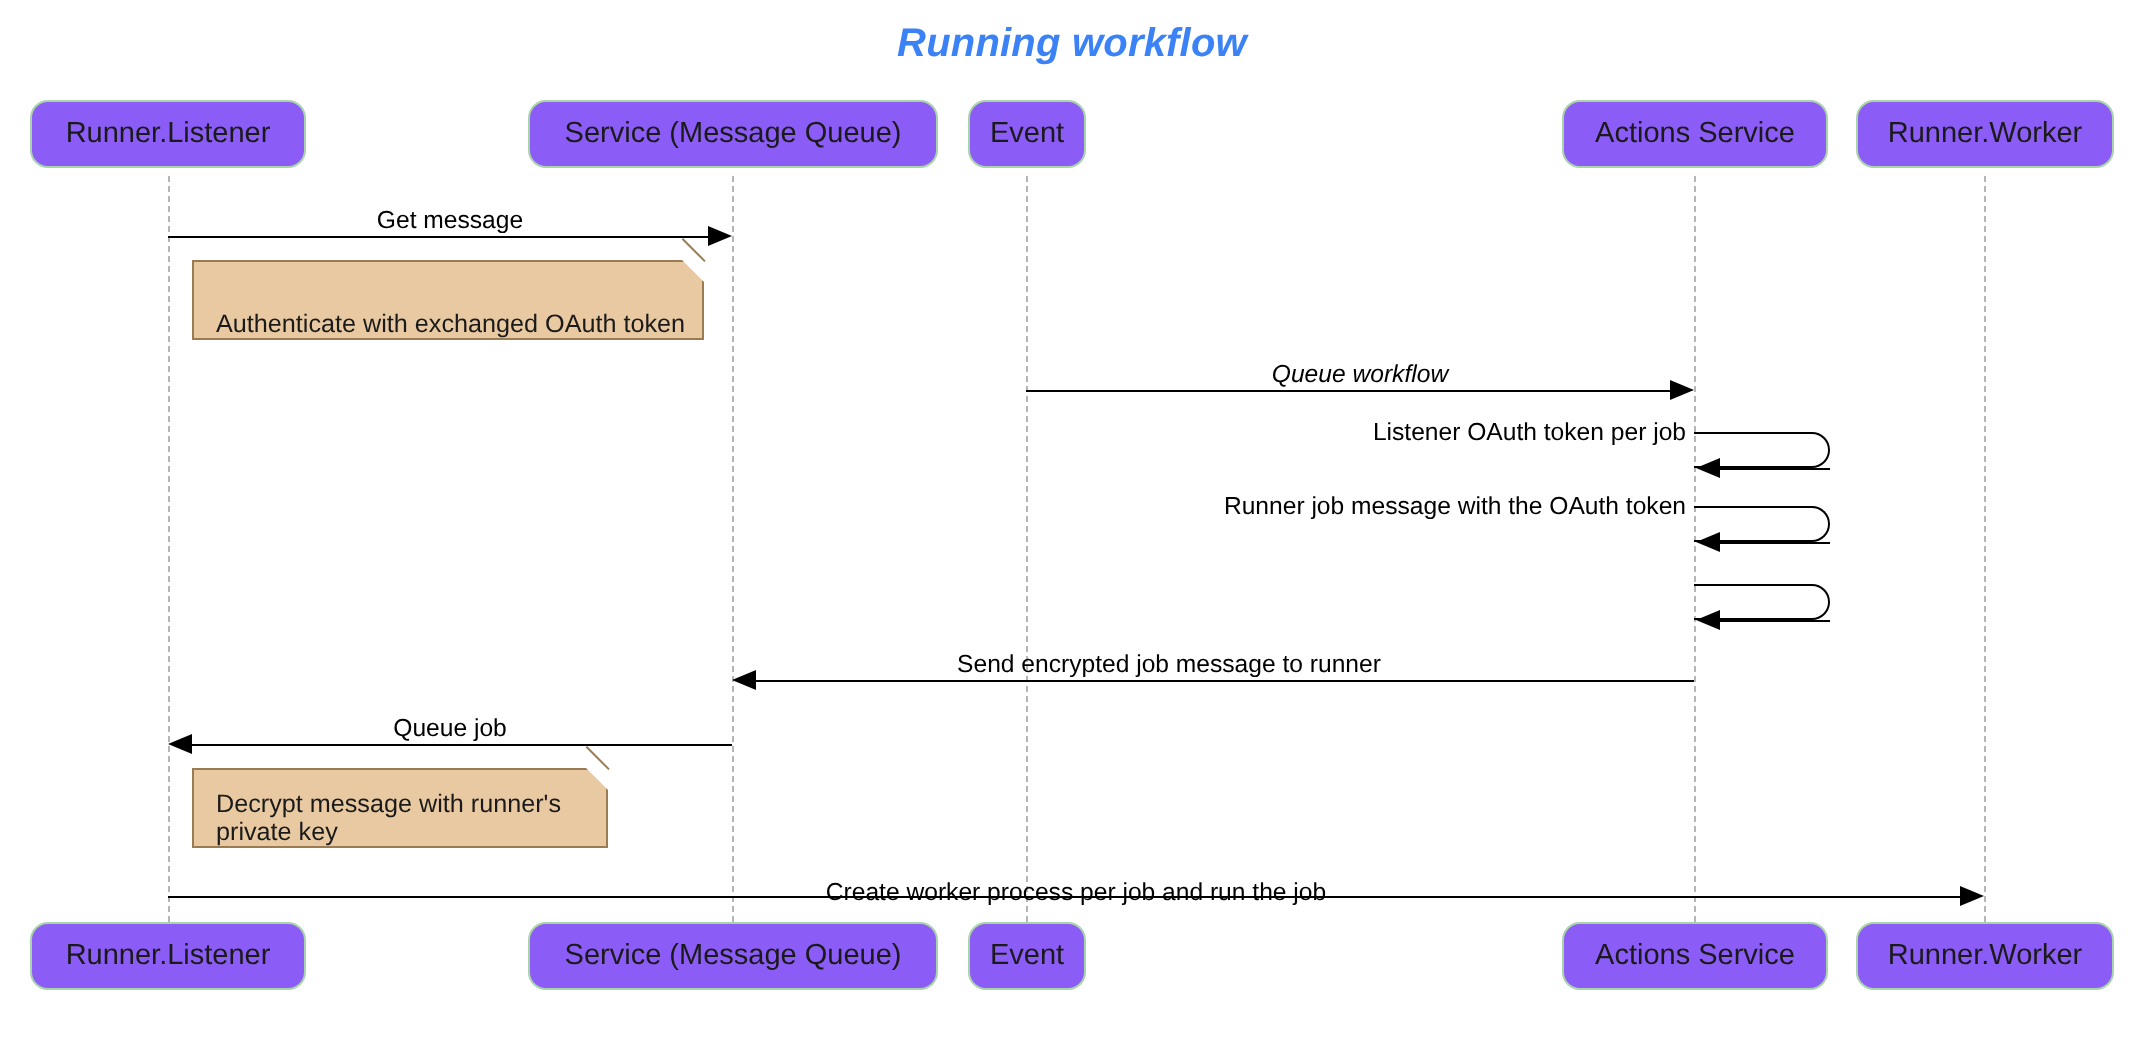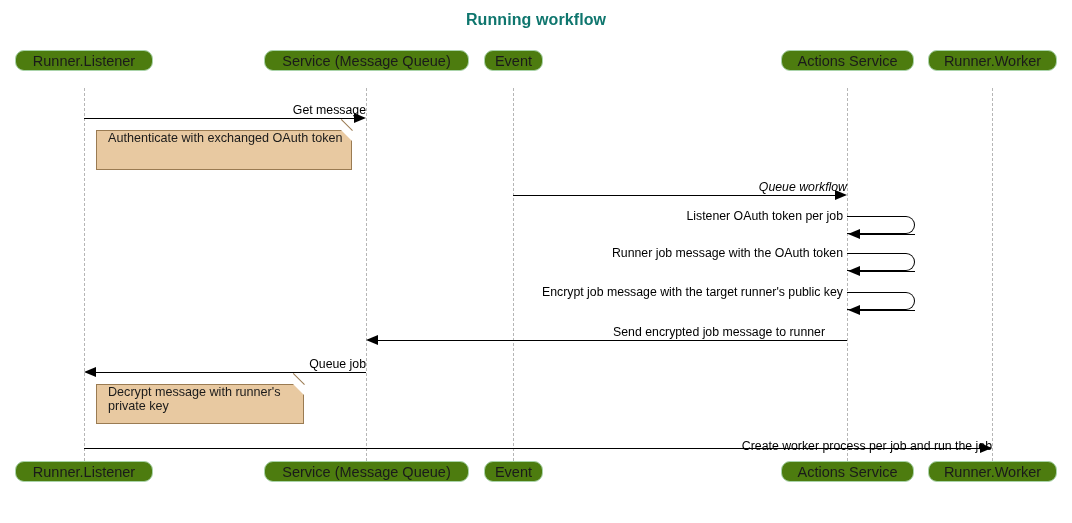--- a/index.html
+++ b/index.html
@@ -17,55 +17,56 @@
     height: 523px;
     background: #ffffff;
     overflow: hidden;
   }
   #title {
     position: absolute;
     left: 0;
     top: 11px;
     width: 1072px;
     text-align: center;
-    font-size: 16px;
+    font-size: 20px;
     font-weight: bold;
-    color: #0f766e;
+    color: #3b82f6;
     letter-spacing: 0.1px;
+    font-style: italic;
   }
   .lifeline {
     position: absolute;
     width: 0;
     border-left: 1px dashed #b6b6b6;
   }
   .participant {
     position: absolute;
-    height: 21px;
-    background: #4d7c0f;
+    height: 34px;
+    background: #8b5cf6;
     border: 1px solid #a9d3a9;
     border-radius: 9px;
     color: #1a1a1a;
     font-size: 14.5px;
     display: flex;
     align-items: center;
     justify-content: center;
     box-sizing: border-box;
     white-space: nowrap;
   }
   .msg-line {
     position: absolute;
     height: 0;
     border-top: 1.6px solid #000000;
   }
   .msg-label {
     position: absolute;
     font-size: 12.3px;
     color: #000000;
     white-space: nowrap;
-    text-align: right;
+    text-align: center;
   }
   .msg-label.right-align { text-align: right; }
   .arrowhead {
     position: absolute;
     width: 0;
     height: 0;
   }
   .arrowhead.right {
     border-top: 5.5px solid transparent;
     border-bottom: 5.5px solid transparent;
@@ -84,21 +85,21 @@
     border-radius: 0 11px 11px 0;
   }
   .note {
     position: absolute;
     box-sizing: border-box;
     background: #e8c9a1;
     border: 1px solid #9a7b52;
     color: #1a1a1a;
     font-size: 12.6px;
     display: flex;
-    align-items: flex-start;
+    align-items: flex-end;
     padding-left: 11px;
   }
   .note-fold {
     position: absolute;
     top: -1px;
     right: -1px;
     width: 0;
     height: 0;
     border-left: 11px solid transparent;
     border-top: 11px solid #ffffff;
@@ -150,21 +151,20 @@
   <div class="msg-label right-align" style="left:447px; top:209px; width:396px;">Listener OAuth token per job</div>
   <div class="selfloop" style="left:847px; top:216px; width:68px; height:18px;"></div>
   <div class="msg-line" style="left:860px; top:234px; width:55px;"></div>
   <div class="arrowhead left" style="left:848px; top:228.5px;"></div>
 
   <div class="msg-label right-align" style="left:447px; top:246px; width:396px;">Runner job message with the OAuth token</div>
   <div class="selfloop" style="left:847px; top:253px; width:68px; height:18px;"></div>
   <div class="msg-line" style="left:860px; top:271px; width:55px;"></div>
   <div class="arrowhead left" style="left:848px; top:265.5px;"></div>
 
-  <div class="msg-label right-align" style="left:447px; top:285px; width:396px;">Encrypt job message with the target runner's public key</div>
   <div class="selfloop" style="left:847px; top:292px; width:68px; height:18px;"></div>
   <div class="msg-line" style="left:860px; top:310px; width:55px;"></div>
   <div class="arrowhead left" style="left:848px; top:304.5px;"></div>
 
   <div class="msg-label" style="left:344px; top:325px; width:481px;">Send encrypted job message to runner</div>
   <div class="msg-line" style="left:378px; top:340px; width:469px;"></div>
   <div class="arrowhead left" style="left:366px; top:334.5px;"></div>
 
   <div class="msg-label" style="left:84px; top:357px; width:282px;">Queue job</div>
   <div class="msg-line" style="left:96px; top:372px; width:270px;"></div>

